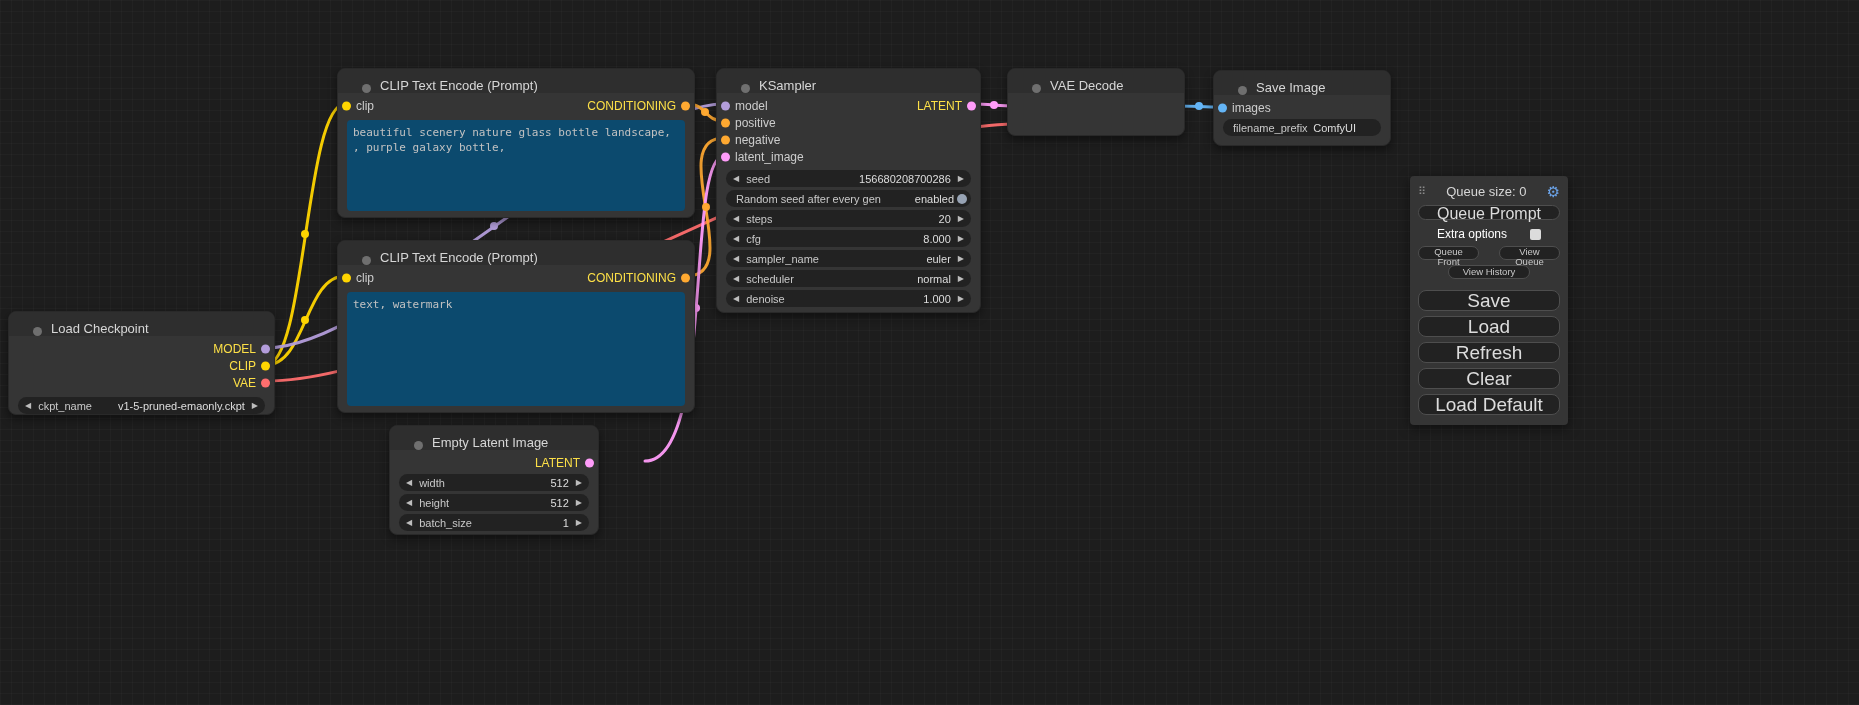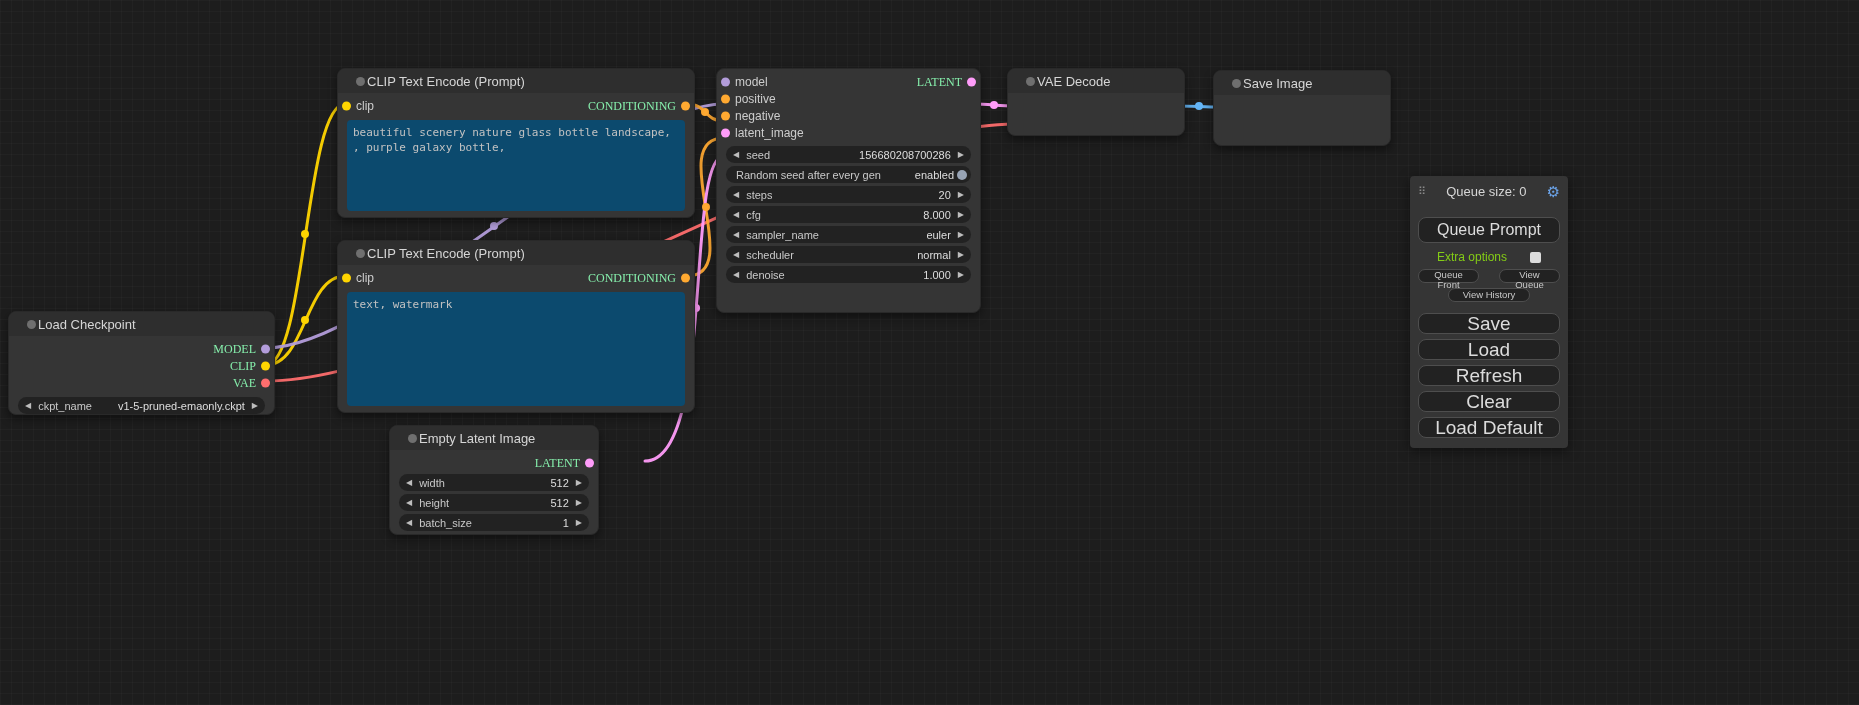--- a/index.html
+++ b/index.html
@@ -16,31 +16,31 @@
   .links path { fill:none; stroke-width:3; stroke-linecap:round; opacity:.95; }
 
   .node {
     position:absolute; z-index:2; background:#353535;
     border-radius:8px; border:1px solid #292929;
     box-shadow:0 4px 10px rgba(0,0,0,.45);
     box-sizing:border-box;
   }
   .node-title {
     height:24px; background:#2e2e2e; border-radius:7px 7px 0 0;
-    display:flex; align-items:center; padding:0 18px; gap:2px;
+    display:flex; align-items:flex-end; padding:0 24px; gap:9px;
   }
   .collapse-dot { width:9px; height:9px; border-radius:50%; background:#6f6f6f; flex:none; }
   .title-text { color:#d6d6d6; font-size:13px; white-space:nowrap; }
   .node-body { padding-top:4px; }
 
   .slot-row { position:relative; height:17px; }
   .port { position:absolute; top:50%; transform:translateY(-50%); width:9px; height:9px; border-radius:50%; background:#888; }
   .port.in { left:4px; } .port.out { right:4px; }
   .in-label  { position:absolute; left:18px;  top:50%; transform:translateY(-50%); font-size:12px; color:#cdcdcd; white-space:nowrap; }
-  .out-label { position:absolute; right:18px; top:50%; transform:translateY(-50%); font-size:12px; color:#86efac; white-space:nowrap;font-family:Liberation Serif, serif; }
+  .out-label { position:absolute; right:18px; top:50%; transform:translateY(-50%); font-size:12px; color:#fde047; white-space:nowrap; }
 
   .widget {
     height:17px; background:#222; border-radius:9px; margin:3px 9px 0;
     display:flex; align-items:center; padding:0 7px; box-sizing:border-box;
     font-size:11px; color:#c9c9c9; cursor:pointer; white-space:nowrap;
   }
   .widget .arrow { color:#bdbdbd; font-size:8px; line-height:1; flex:none; }
   .widget .wlabel { margin-left:7px; overflow:hidden; }
   .widget .wvalue { margin-left:auto; margin-right:7px; color:#dedede; }
   .widget.noarrow .wlabel { margin-left:3px; }
@@ -63,22 +63,22 @@
   .qp-header { display:flex; align-items:center; color:#d6d6d6; font-size:13px; height:20px; }
   .drag-handle { color:#8a8a8a; font-size:11px; cursor:grab; }
   .queue-size { flex:1; text-align:center; }
   .gear { color:#6ba3e8; font-size:15px; cursor:pointer; line-height:1; }
   button { font-family:"Liberation Sans", sans-serif; cursor:pointer; }
   .qp-big {
     display:block; width:100%; height:21px; margin-top:5px;
     background:#222; border:1px solid #4e4e4e; border-radius:8px;
     color:#dcdcdc; font-size:19px; line-height:1; padding:0;
   }
-  .qp-prompt { height:26px; font-size:16px; margin-top:16px; }
-  .qp-extra { display:flex; justify-content:center; align-items:center; gap:23px; margin-top:7px; color:#84cc16; font-size:12px; }
+  .qp-prompt { height:15px; font-size:16px; margin-top:4px; }
+  .qp-extra { display:flex; justify-content:center; align-items:center; gap:23px; margin-top:7px; color:#ffffff; font-size:12px; }
   .checkbox { width:11px; height:11px; background:#dcdcdc; border-radius:2px; cursor:pointer; }
   .qp-row { display:flex; gap:20px; justify-content:space-between; margin-top:5px; }
   .qp-row.center { justify-content:center; }
   .qp-small {
     background:#222; border:1px solid #4e4e4e; border-radius:8px;
     color:#c9c9c9; font-size:9.5px; height:14px; line-height:1; padding:0 9px; flex:1;
   }
   .qp-row.center .qp-small { flex:none; padding:0 14px; }
   .qp-gap { margin-top:11px; }
 </style>
@@ -192,20 +192,24 @@
       <div class="widget">
         <span class="arrow">◀</span>
         <span class="wlabel">batch_size</span>
         <span class="wvalue">1</span>
         <span class="arrow">▶</span>
       </div>
     </div>
   </div>
 
   <div class="node" style="left:716px; top:68px; width:265px; height:245px;">
+    <div class="node-title">
+      <span class="collapse-dot"></span>
+      <span class="title-text">KSampler</span>
+    </div>
     <div class="node-body">
       <div class="slot-row">
         <span class="port in" style="background: rgb(179, 157, 219);"></span>
         <span class="in-label">model</span>
         <span class="out-label">LATENT</span>
         <span class="port out" style="background: rgb(255, 156, 249);"></span>
       </div>
       <div class="slot-row">
         <span class="port in" style="background: rgb(255, 169, 49);"></span>
         <span class="in-label">positive</span>
@@ -266,20 +270,30 @@
     <div class="node-title">
       <span class="collapse-dot"></span>
       <span class="title-text">VAE Decode</span>
     </div>
   </div>
 
   <div class="node" style="left:1213px; top:70px; width:178px; height:76px;">
     <div class="node-title">
       <span class="collapse-dot"></span>
       <span class="title-text">Save Image</span>
+    </div>
+    <div class="node-body">
+      <div class="slot-row">
+        <span class="port in" style="background: rgb(100, 181, 246);"></span>
+        <span class="in-label">images</span>
+      </div>
+      <div class="widget noarrow">
+        <span class="wlabel">filename_prefix</span>
+        <span class="wvalue" style="margin-right:18px;">ComfyUI</span>
+      </div>
     </div>
   </div>
 
   <div id="queue-panel">
     <div class="qp-header">
       <span class="drag-handle">⠿</span>
       <span class="queue-size">Queue size: 0</span>
       <span class="gear">⚙</span>
     </div>
     <button class="qp-big qp-prompt">Queue Prompt</button>

